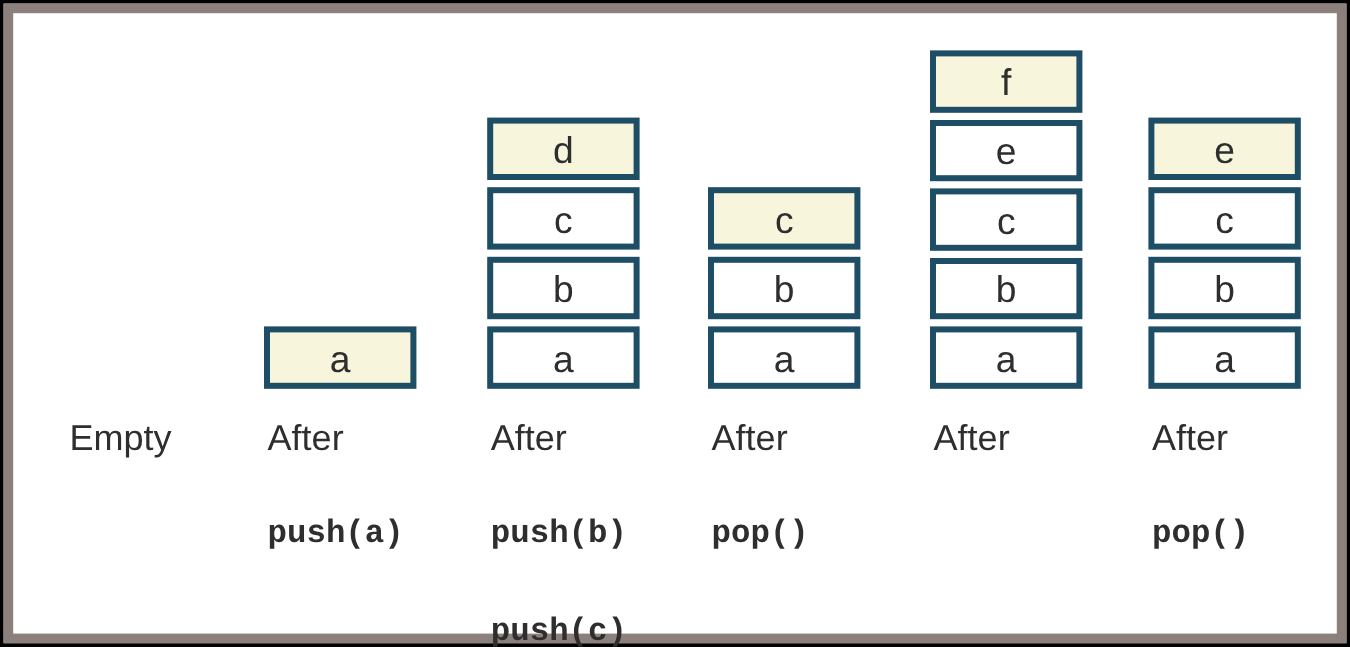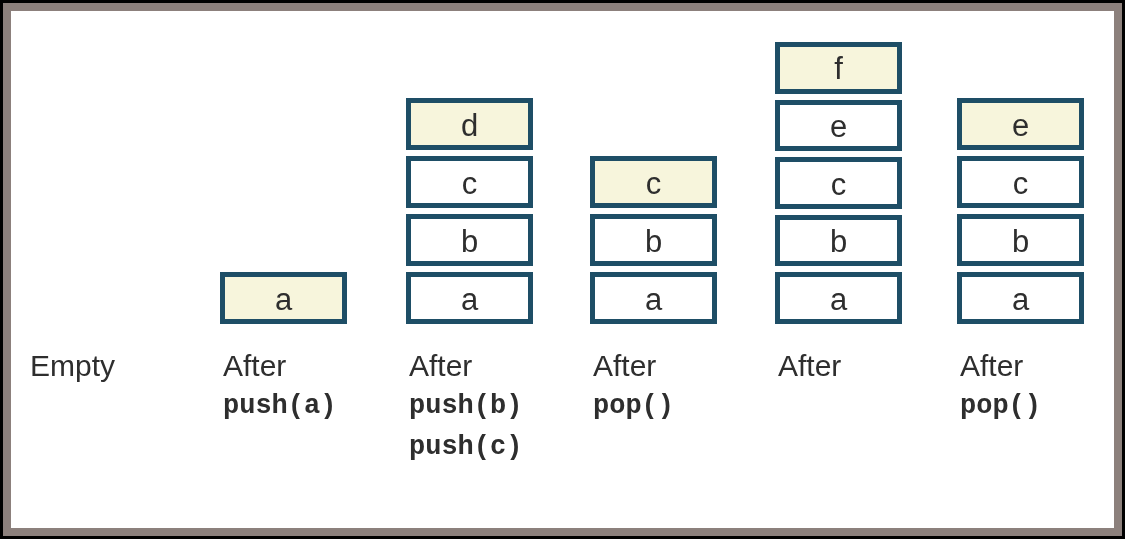--- a/index.html
+++ b/index.html
@@ -46,22 +46,23 @@
     width: 190px;
     color: var(--text, #2e2e2e);
     font-size: 30px;
     line-height: 41px;
     white-space: nowrap;
   }
   .caption .op {
     font-family: "Liberation Mono", "DejaVu Sans Mono", monospace;
     font-weight: bold;
     font-size: 27px;
+    margin-top: 40px;
   }
-  .col-1 { left: 16px; }
+  .col-1 { left: 44px; }
   .col-2 { left: 209px; }
   .col-3 { left: 395px; }
   .col-4 { left: 579px; }
   .col-5 { left: 764px; }
   .col-6 { left: 946px; }
 </style>
 </head>
 <body>
 
 <div class="page">

